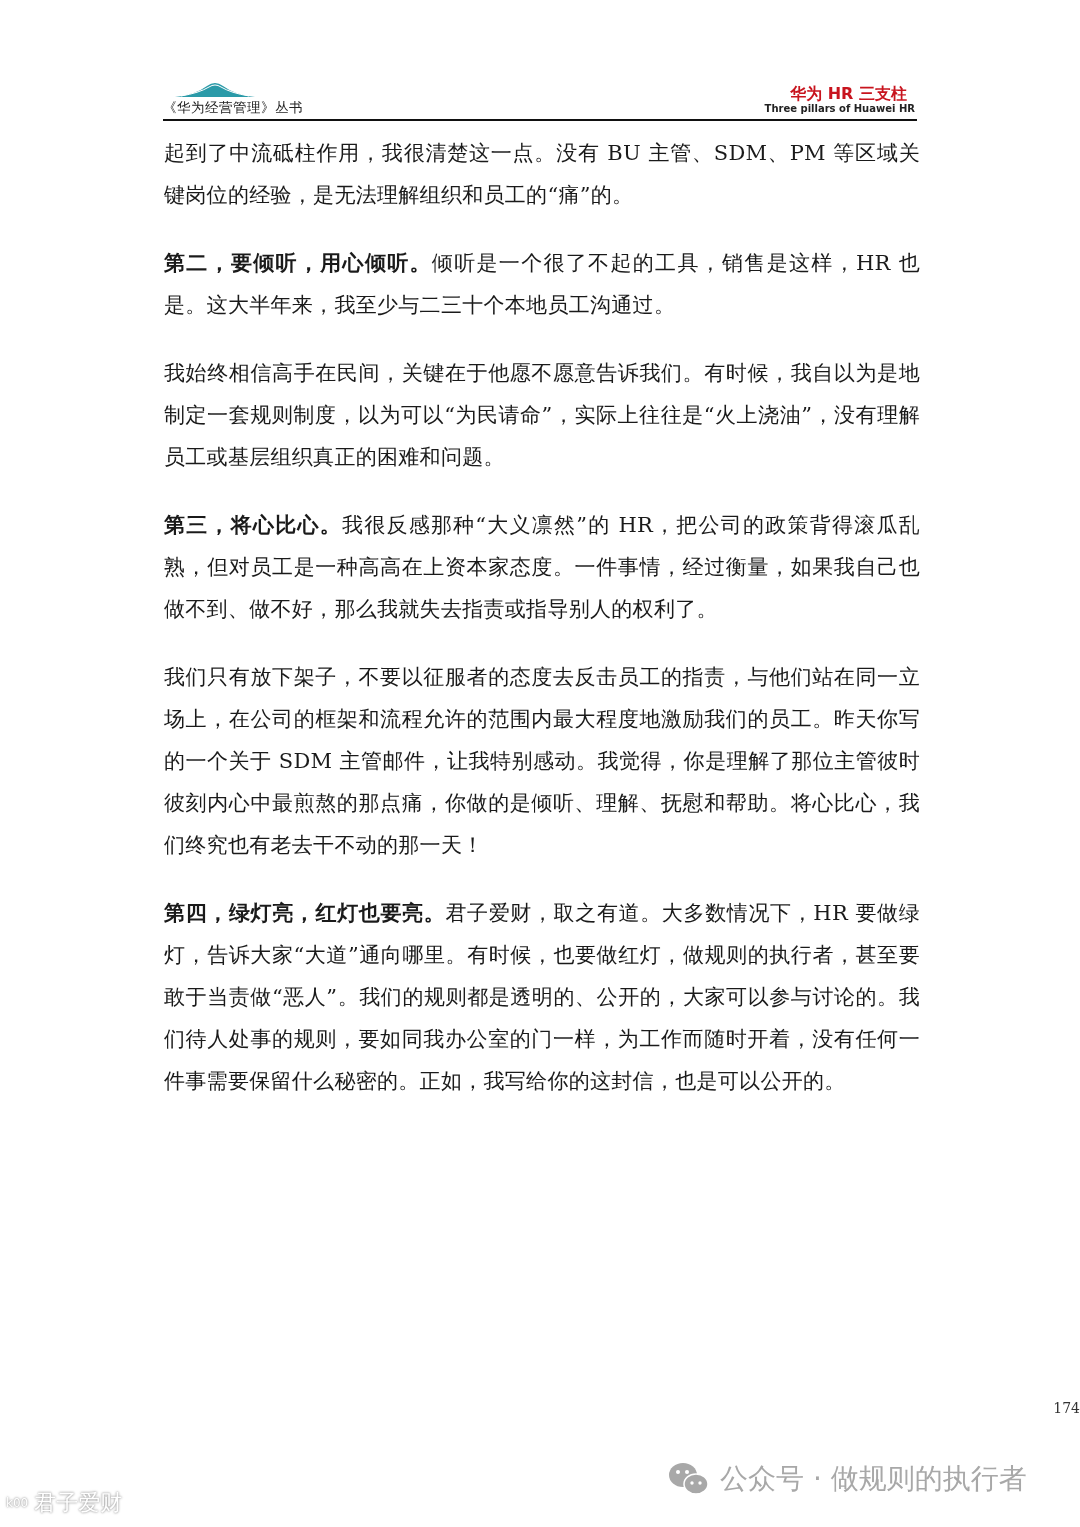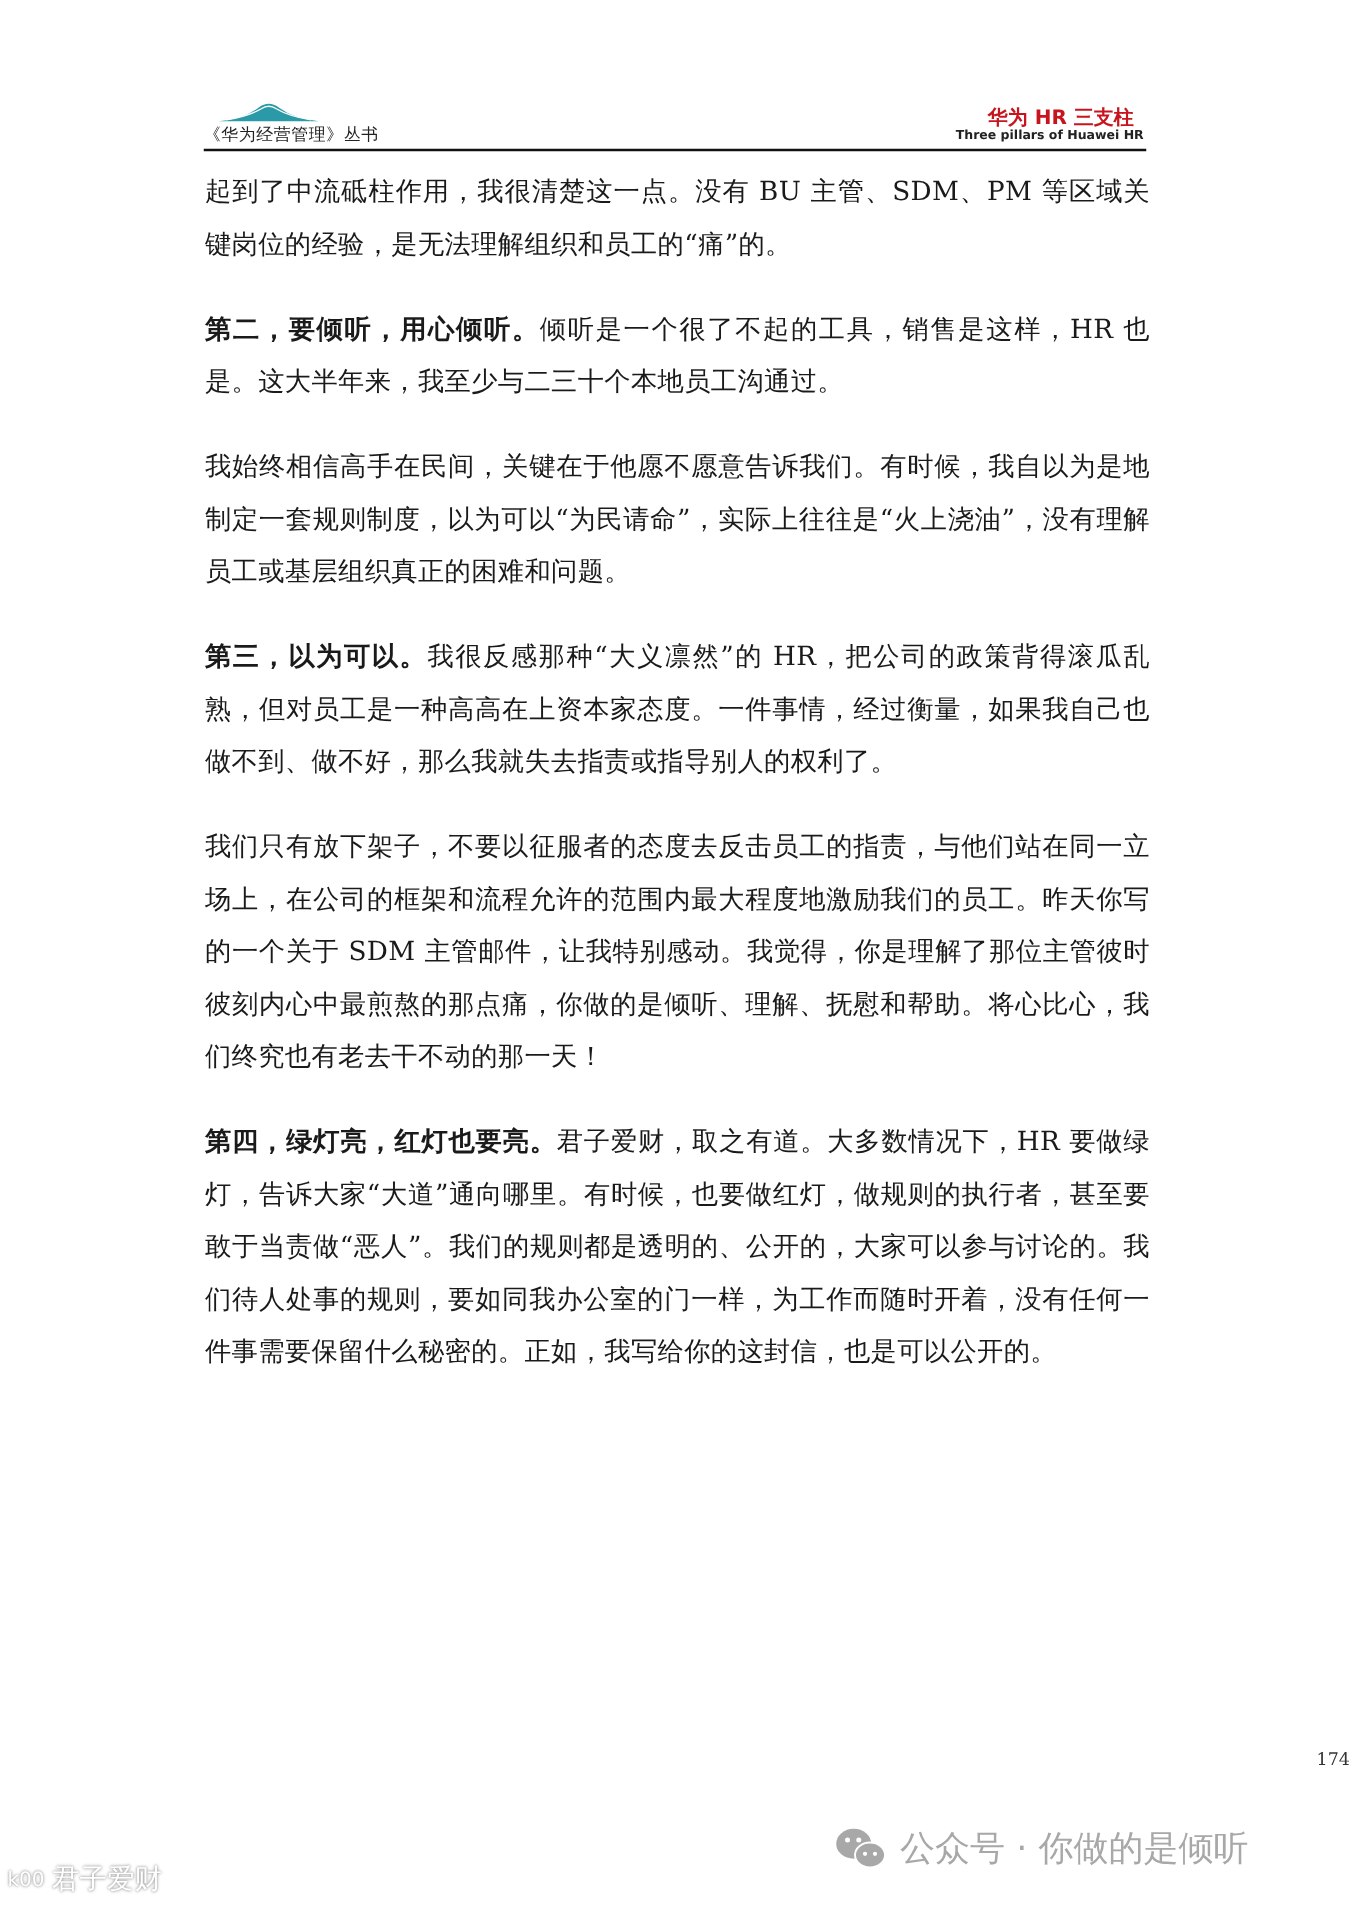--- a/index.html
+++ b/index.html
@@ -29,35 +29,35 @@
   <div class="series">《华为经营管理》丛书</div>
   <div class="brand-title">华为 HR 三支柱</div>
   <div class="brand-sub">Three pillars of Huawei HR</div>
 </div>
 <div class="rule"></div>
 
 <div class="content">
   <p class="para"><b></b><span>起到了中流砥柱作用，我很清楚这一点。没有 BU 主管、SDM、PM 等区域关键岗位的经验，是无法理解组织和员工的“痛”的。</span></p>
   <p class="para"><b>第二，要倾听，用心倾听。</b><span>倾听是一个很了不起的工具，销售是这样，HR 也是。这大半年来，我至少与二三十个本地员工沟通过。</span></p>
   <p class="para"><b></b><span>我始终相信高手在民间，关键在于他愿不愿意告诉我们。有时候，我自以为是地制定一套规则制度，以为可以“为民请命”，实际上往往是“火上浇油”，没有理解员工或基层组织真正的困难和问题。</span></p>
-  <p class="para"><b>第三，以为可以。</b><span>我很反感那种“大义凛然”的 HR，把公司的政策背得滚瓜乱熟，但对员工是一种高高在上资本家态度。一件事情，经过衡量，如果我自己也做不到、做不好，那么我就失去指责或指导别人的权利了。</span></p>
+  <p class="para"><b>第三，将心比心。</b><span>我很反感那种“大义凛然”的 HR，把公司的政策背得滚瓜乱熟，但对员工是一种高高在上资本家态度。一件事情，经过衡量，如果我自己也做不到、做不好，那么我就失去指责或指导别人的权利了。</span></p>
   <p class="para"><b></b><span>我们只有放下架子，不要以征服者的态度去反击员工的指责，与他们站在同一立场上，在公司的框架和流程允许的范围内最大程度地激励我们的员工。昨天你写的一个关于 SDM 主管邮件，让我特别感动。我觉得，你是理解了那位主管彼时彼刻内心中最煎熬的那点痛，你做的是倾听、理解、抚慰和帮助。将心比心，我们终究也有老去干不动的那一天！</span></p>
   <p class="para"><b>第四，绿灯亮，红灯也要亮。</b><span>君子爱财，取之有道。大多数情况下，HR 要做绿灯，告诉大家“大道”通向哪里。有时候，也要做红灯，做规则的执行者，甚至要敢于当责做“恶人”。我们的规则都是透明的、公开的，大家可以参与讨论的。我们待人处事的规则，要如同我办公室的门一样，为工作而随时开着，没有任何一件事需要保留什么秘密的。正如，我写给你的这封信，也是可以公开的。</span></p>
 </div>
 
 <div class="page-num">174</div>
 
 <div class="wm-right">
   <svg class="wechat-icon" viewBox="0 0 42 36">
     <ellipse cx="15" cy="14" rx="14" ry="12" fill="#a8a8a8"></ellipse>
     <circle cx="10" cy="11" r="2" fill="#fff"></circle>
     <circle cx="19" cy="11" r="2" fill="#fff"></circle>
     <ellipse cx="28" cy="23" rx="12" ry="10" fill="#a8a8a8" stroke="#fff" stroke-width="1.5"></ellipse>
     <circle cx="24" cy="22" r="1.7" fill="#fff"></circle>
     <circle cx="32" cy="22" r="1.7" fill="#fff"></circle>
   </svg>
-  <span>公众号 · 你做的是倾听</span>
+  <span>公众号 · 做规则的执行者</span>
 </div>
 
 <div class="wm-left">
-  <span style="font-size:16px;margin-right:6px;">k00</span>
+  <span style="font-size:12px;margin-right:6px;">k00</span>
   <span>君子爱财</span>
 </div>
 
 </body></html>

